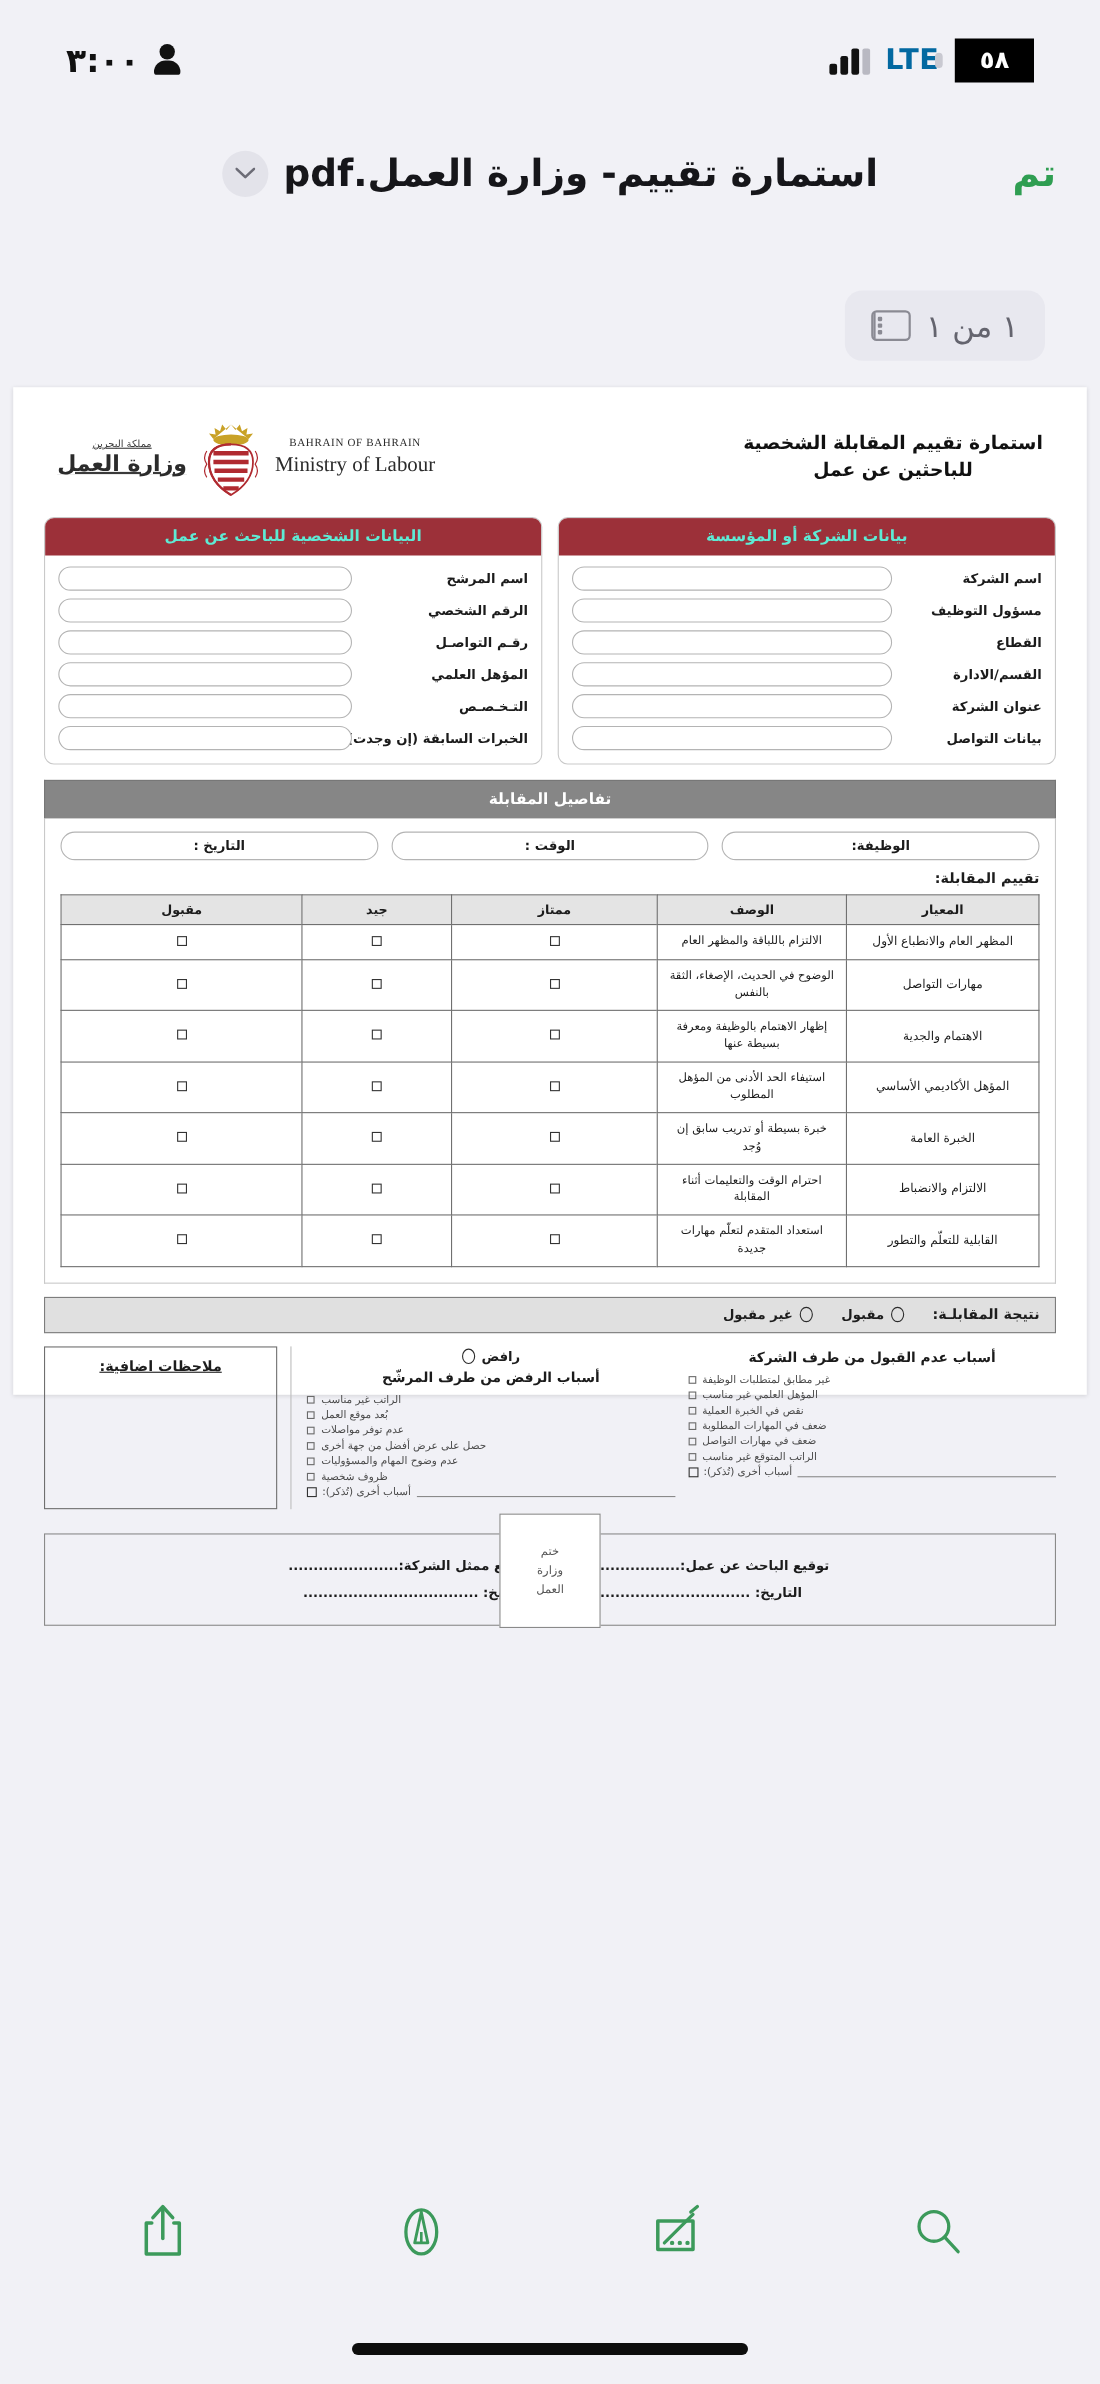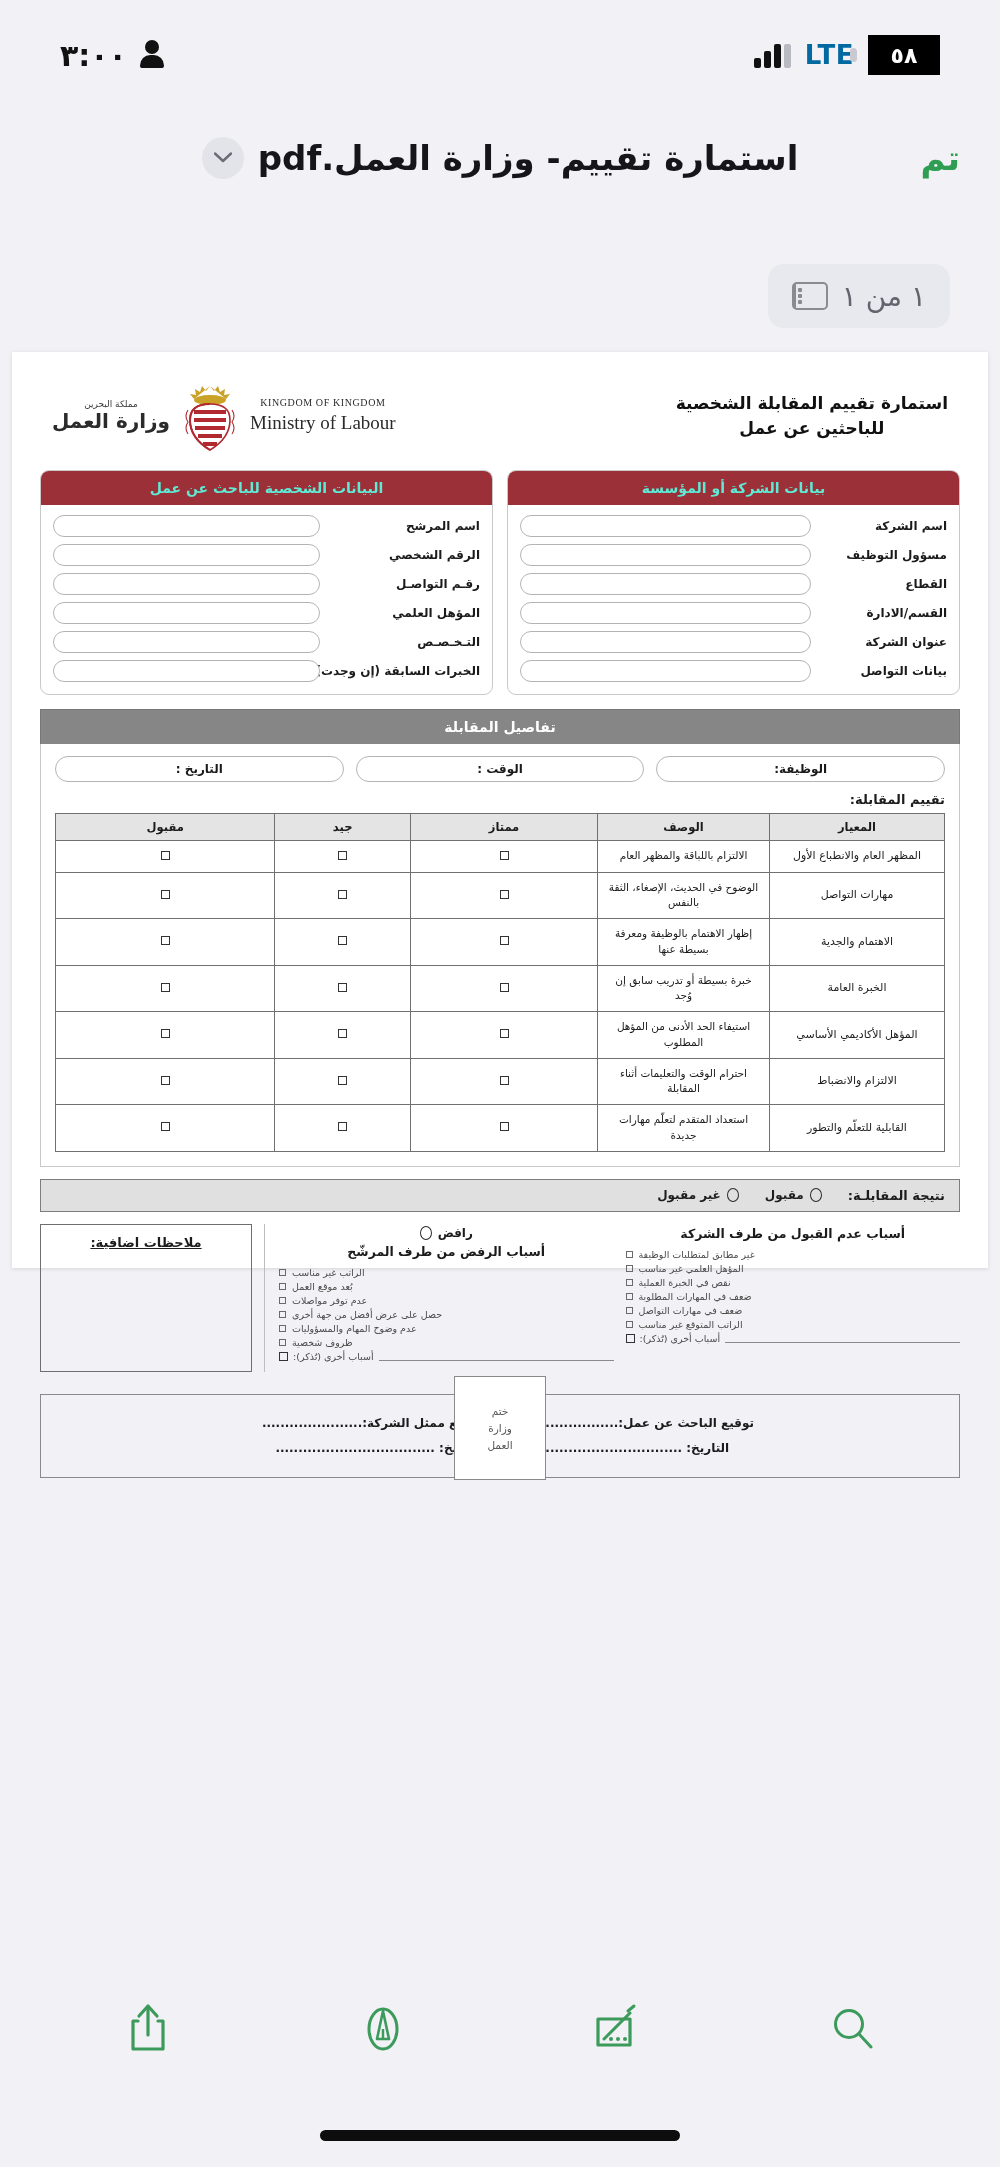--- a/index.html
+++ b/index.html
@@ -93,21 +93,21 @@
     position: absolute; top: 352px; left: 12px;
     width: 976px; height: 916px; background: #fff;
     box-shadow: 0 1px 4px rgba(0,0,0,.12);
     padding: 22px 28px 0 28px;
     font-size: 11px; color: #1d1d1d;
   }
 
   
   .letterhead { display: flex; align-items: center; justify-content: space-between; padding: 6px 12px 0 12px; }
   .lh-right { display: flex; align-items: center; gap: 10px; }
-  .lh-ar { text-align: center; line-height: 1.15; color: #3a3a3a; }
+  .lh-ar { text-align: center; line-height: 1.15; color: #3a3a3a; text-decoration: underline; }
   .lh-ar .l1 { font-size: 9px; letter-spacing: .5px; }
   .lh-ar .l2 { font-size: 20px; font-weight: 700; color: #2b2b2b; }
   .crest { width: 60px; height: 72px; flex: 0 0 auto; }
   .lh-en { text-align: center; line-height: 1.35; color: #2b2b2b; font-family: "Liberation Serif", serif; }
   .lh-en .e1 { font-size: 10px; letter-spacing: .6px; }
   .lh-en .e2 { font-size: 19px; }
   .lh-title { text-align: center; font-size: 17px; font-weight: 700; line-height: 1.5; color: #111; }
 
   
   .panels { display: flex; gap: 14px; margin-top: 18px; }
@@ -254,21 +254,21 @@
 
 <div class="page" style="--brand:#9c3039">
 
   <div class="letterhead">
     <div class="lh-title">
       <div>استمارة تقييم المقابلة الشخصية</div>
       <div>للباحثين عن عمل</div>
     </div>
     <div class="lh-right">
       <div class="lh-en">
-        <div class="e1">KINGDOM OF KINGDOM</div>
+        <div class="e1">BAHRAIN OF BAHRAIN</div>
         <div class="e2">Ministry of Labour</div>
       </div>
       <svg class="crest" viewBox="0 0 60 72">
         <path d="M30 6 L34 11 L38 6 L40 12 L45 9 L44 15 L50 14 L46 19" fill="#c9a227"></path>
         <path d="M30 6 L26 11 L22 6 L20 12 L15 9 L16 15 L10 14 L14 19" fill="#c9a227"></path>
         <ellipse cx="30" cy="20" rx="16" ry="5" fill="#c9a227"></ellipse>
         <path d="M30 24 C16 24 10 30 10 40 C10 54 20 64 30 70 C40 64 50 54 50 40 C50 30 44 24 30 24 Z" fill="#fff" stroke="#b02a30" stroke-width="1.6"></path>
         <g fill="#b02a30">
           <path d="M14 30 h32 v4 H14 z"></path>
           <path d="M14 38 h32 v4 H14 z"></path>
@@ -388,29 +388,29 @@
             <td class="ck"><span class="cbox"></span></td>
           </tr>
         <tr>
             <td class="crit">الاهتمام والجدية</td>
             <td class="desc">إظهار الاهتمام بالوظيفة ومعرفة بسيطة عنها</td>
             <td class="ck"><span class="cbox"></span></td>
             <td class="ck"><span class="cbox"></span></td>
             <td class="ck"><span class="cbox"></span></td>
           </tr>
         <tr>
+            <td class="crit">المؤهل الأكاديمي الأساسي</td>
+            <td class="desc">استيفاء الحد الأدنى من المؤهل المطلوب</td>
+            <td class="ck"><span class="cbox"></span></td>
+            <td class="ck"><span class="cbox"></span></td>
+            <td class="ck"><span class="cbox"></span></td>
+          </tr>
+        <tr>
             <td class="crit">الخبرة العامة</td>
             <td class="desc">خبرة بسيطة أو تدريب سابق إن وُجد</td>
-            <td class="ck"><span class="cbox"></span></td>
-            <td class="ck"><span class="cbox"></span></td>
-            <td class="ck"><span class="cbox"></span></td>
-          </tr>
-        <tr>
-            <td class="crit">المؤهل الأكاديمي الأساسي</td>
-            <td class="desc">استيفاء الحد الأدنى من المؤهل المطلوب</td>
             <td class="ck"><span class="cbox"></span></td>
             <td class="ck"><span class="cbox"></span></td>
             <td class="ck"><span class="cbox"></span></td>
           </tr>
         <tr>
             <td class="crit">الالتزام والانضباط</td>
             <td class="desc">احترام الوقت والتعليمات أثناء المقابلة</td>
             <td class="ck"><span class="cbox"></span></td>
             <td class="ck"><span class="cbox"></span></td>
             <td class="ck"><span class="cbox"></span></td>

